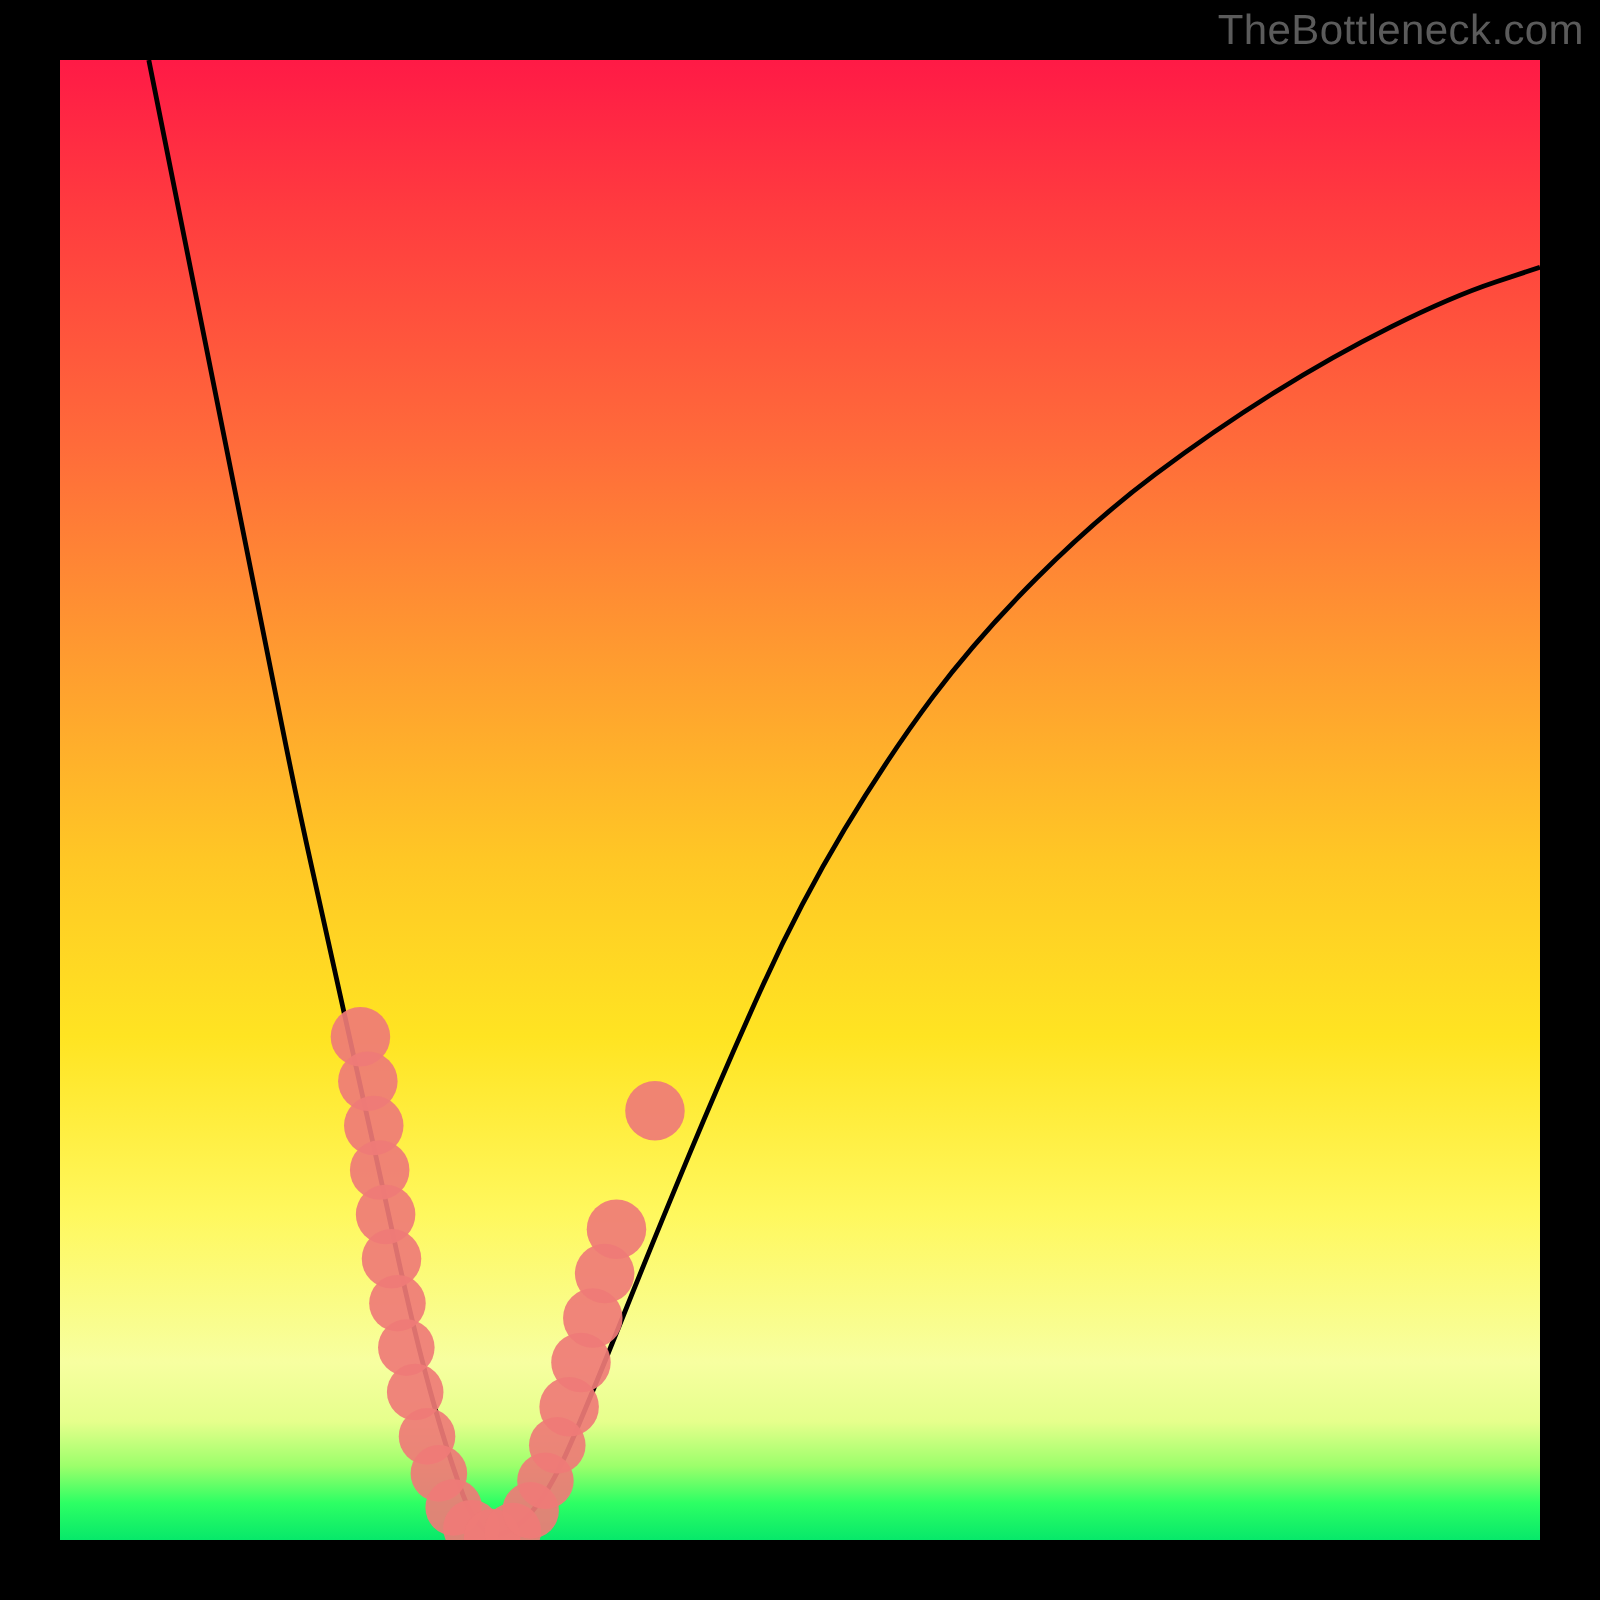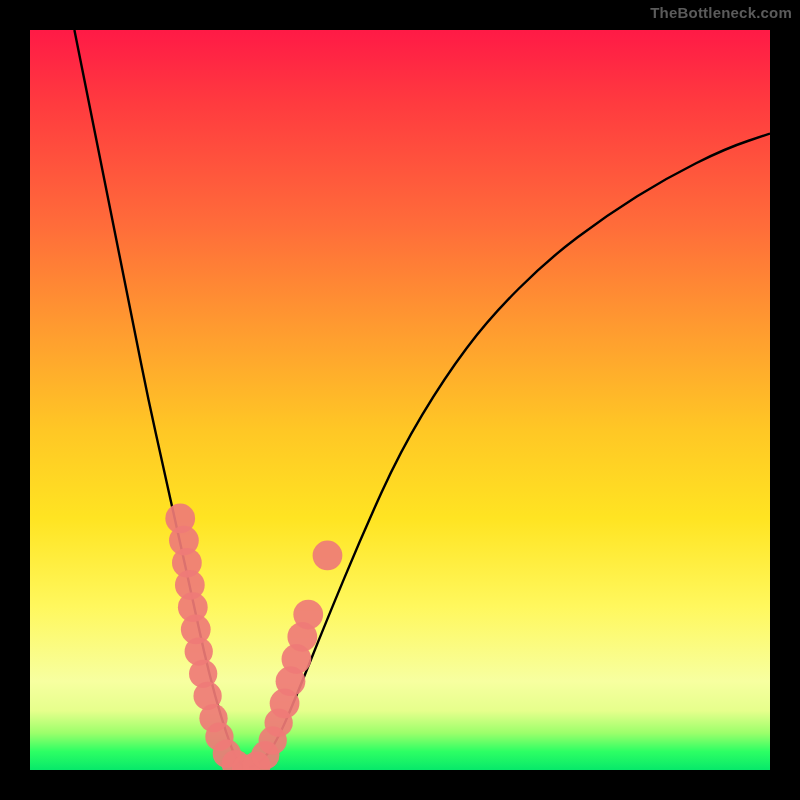--- a/index.html
+++ b/index.html
@@ -42,22 +42,22 @@
       #9cff6b 95%,
       #2dff64 97.5%,
       #07e86a 100%
     );
   }
   .watermark {
     position: absolute;
     top: 4px;
     right: 8px;
     color: #5b5b5b;
-    font-size: 15px;
-    font-weight: 700;
+    font-size: 21px;
+    font-weight: 400;
     letter-spacing: 0.2px;
     user-select: none;
     margin-left: 20px;
   }
   svg.curve {
     position: absolute;
     inset: 0;
   }
 </style>
 </head>

